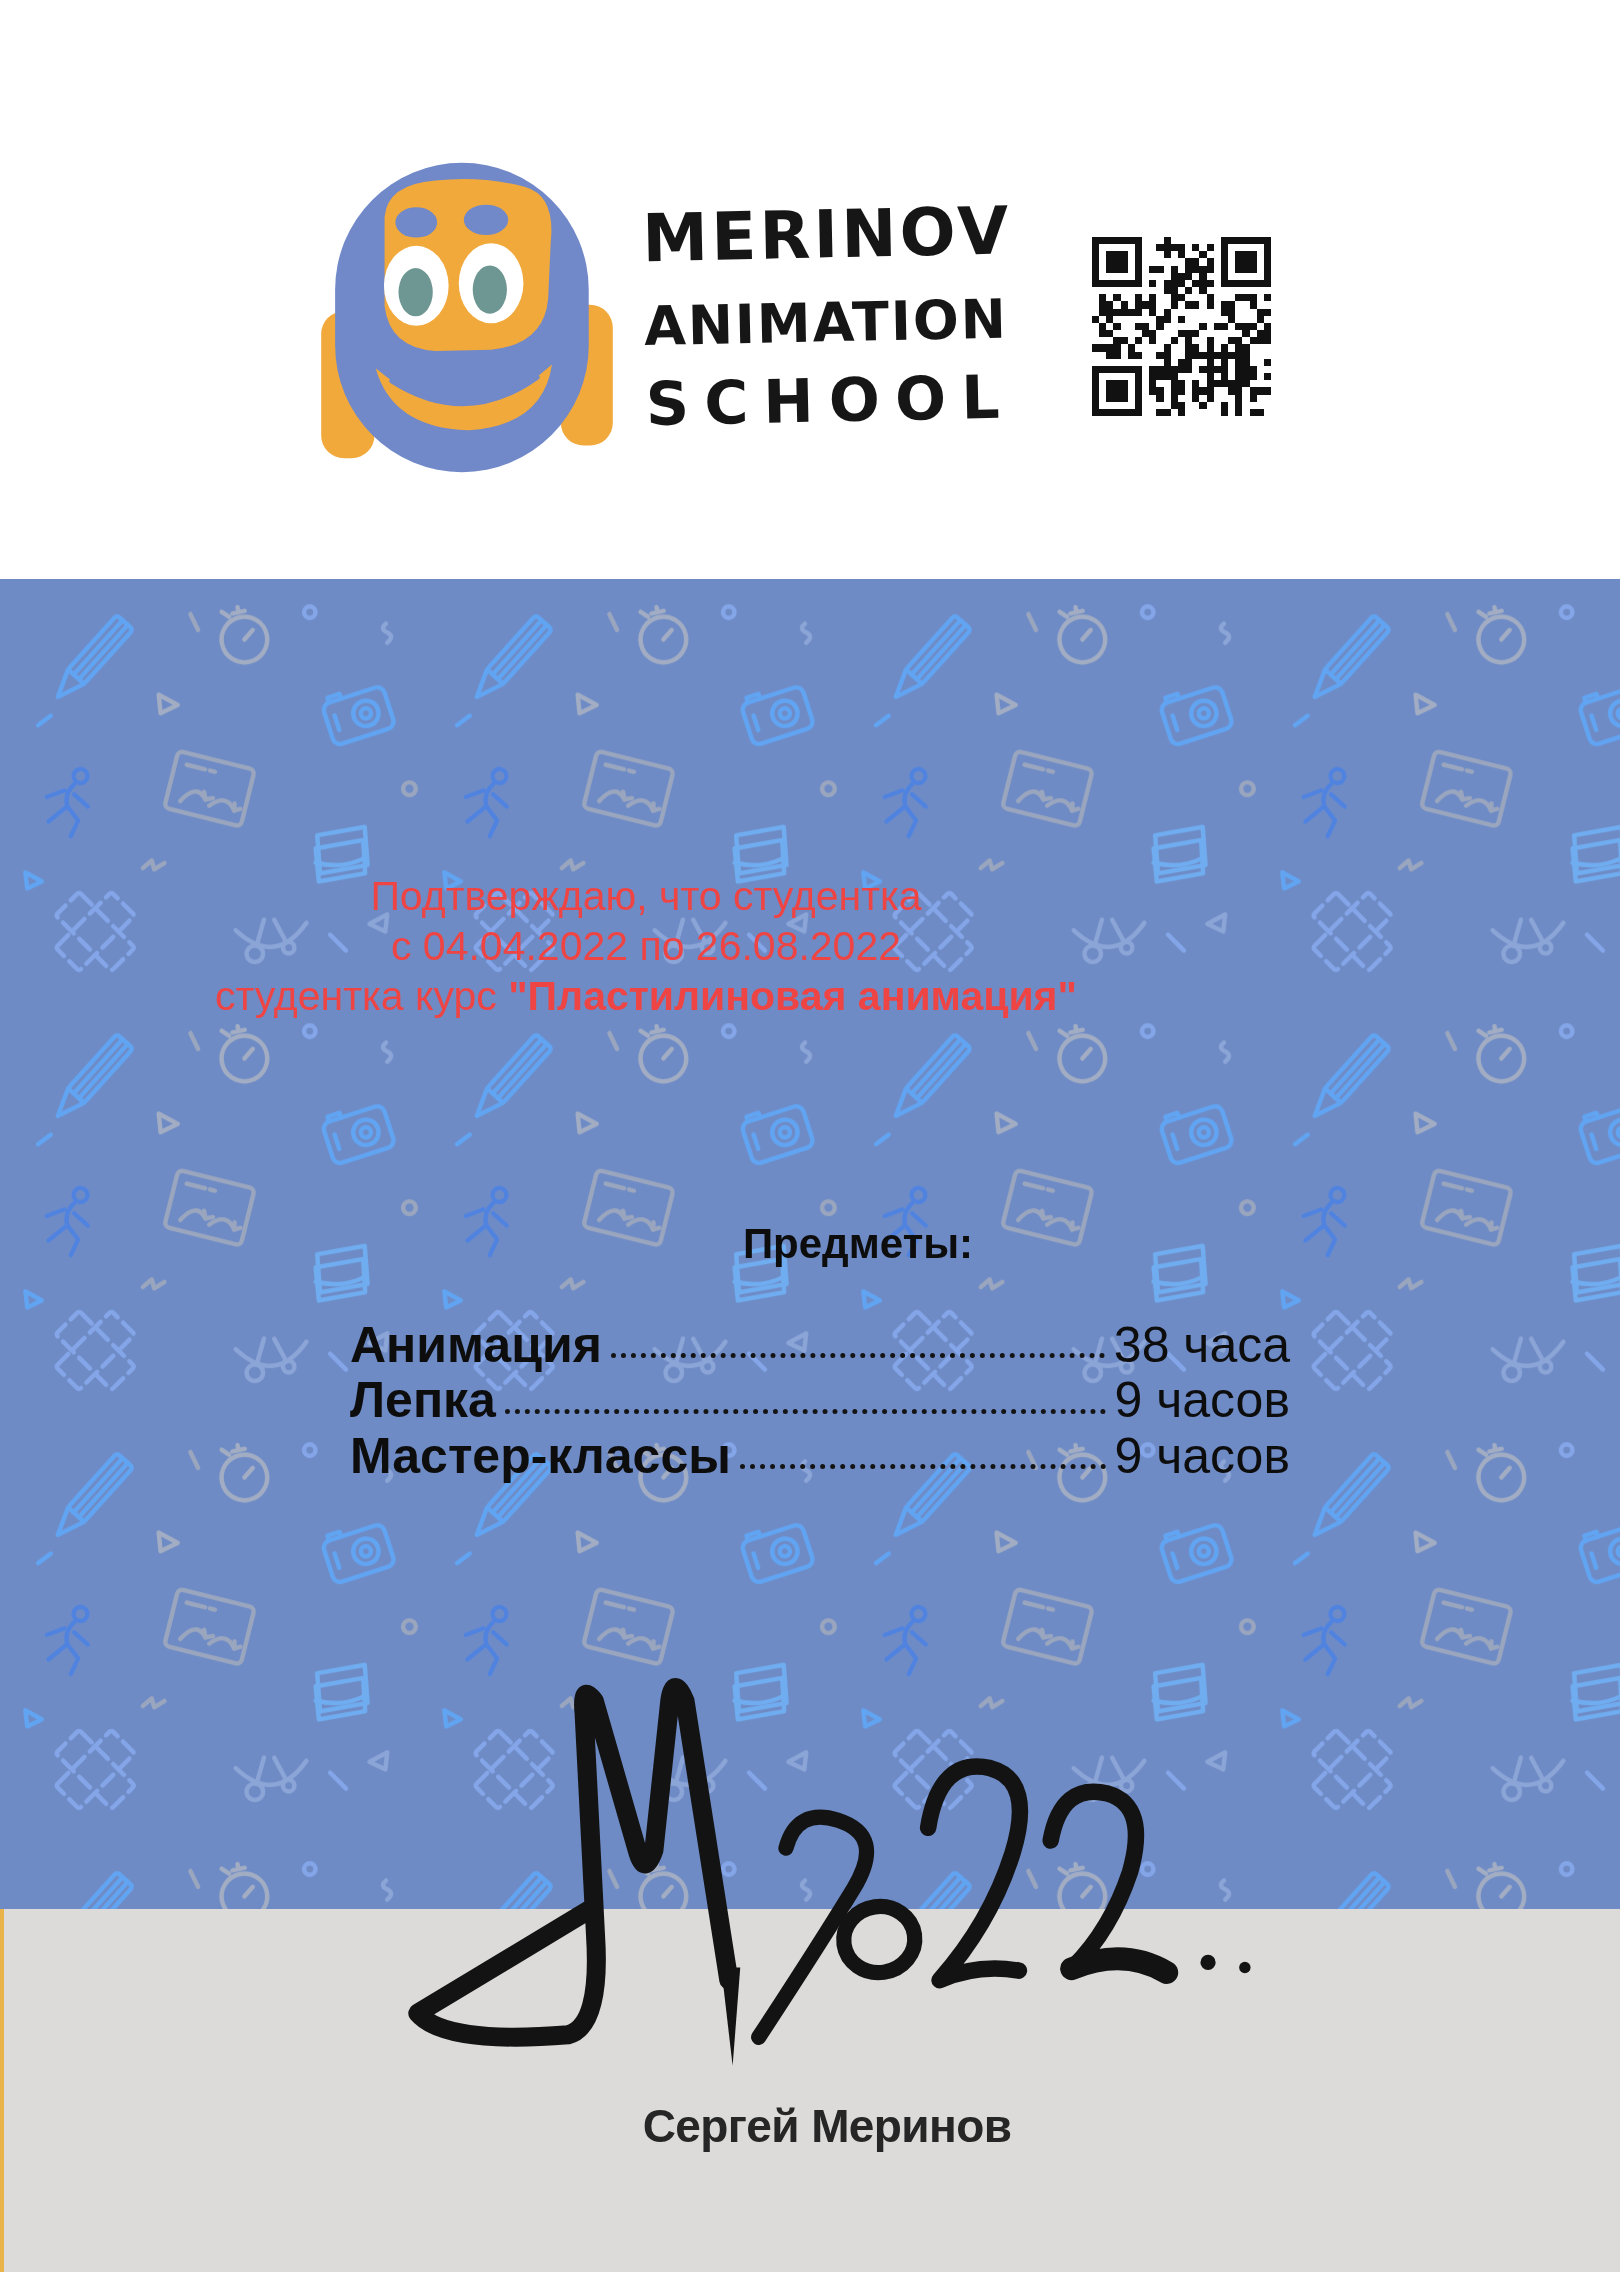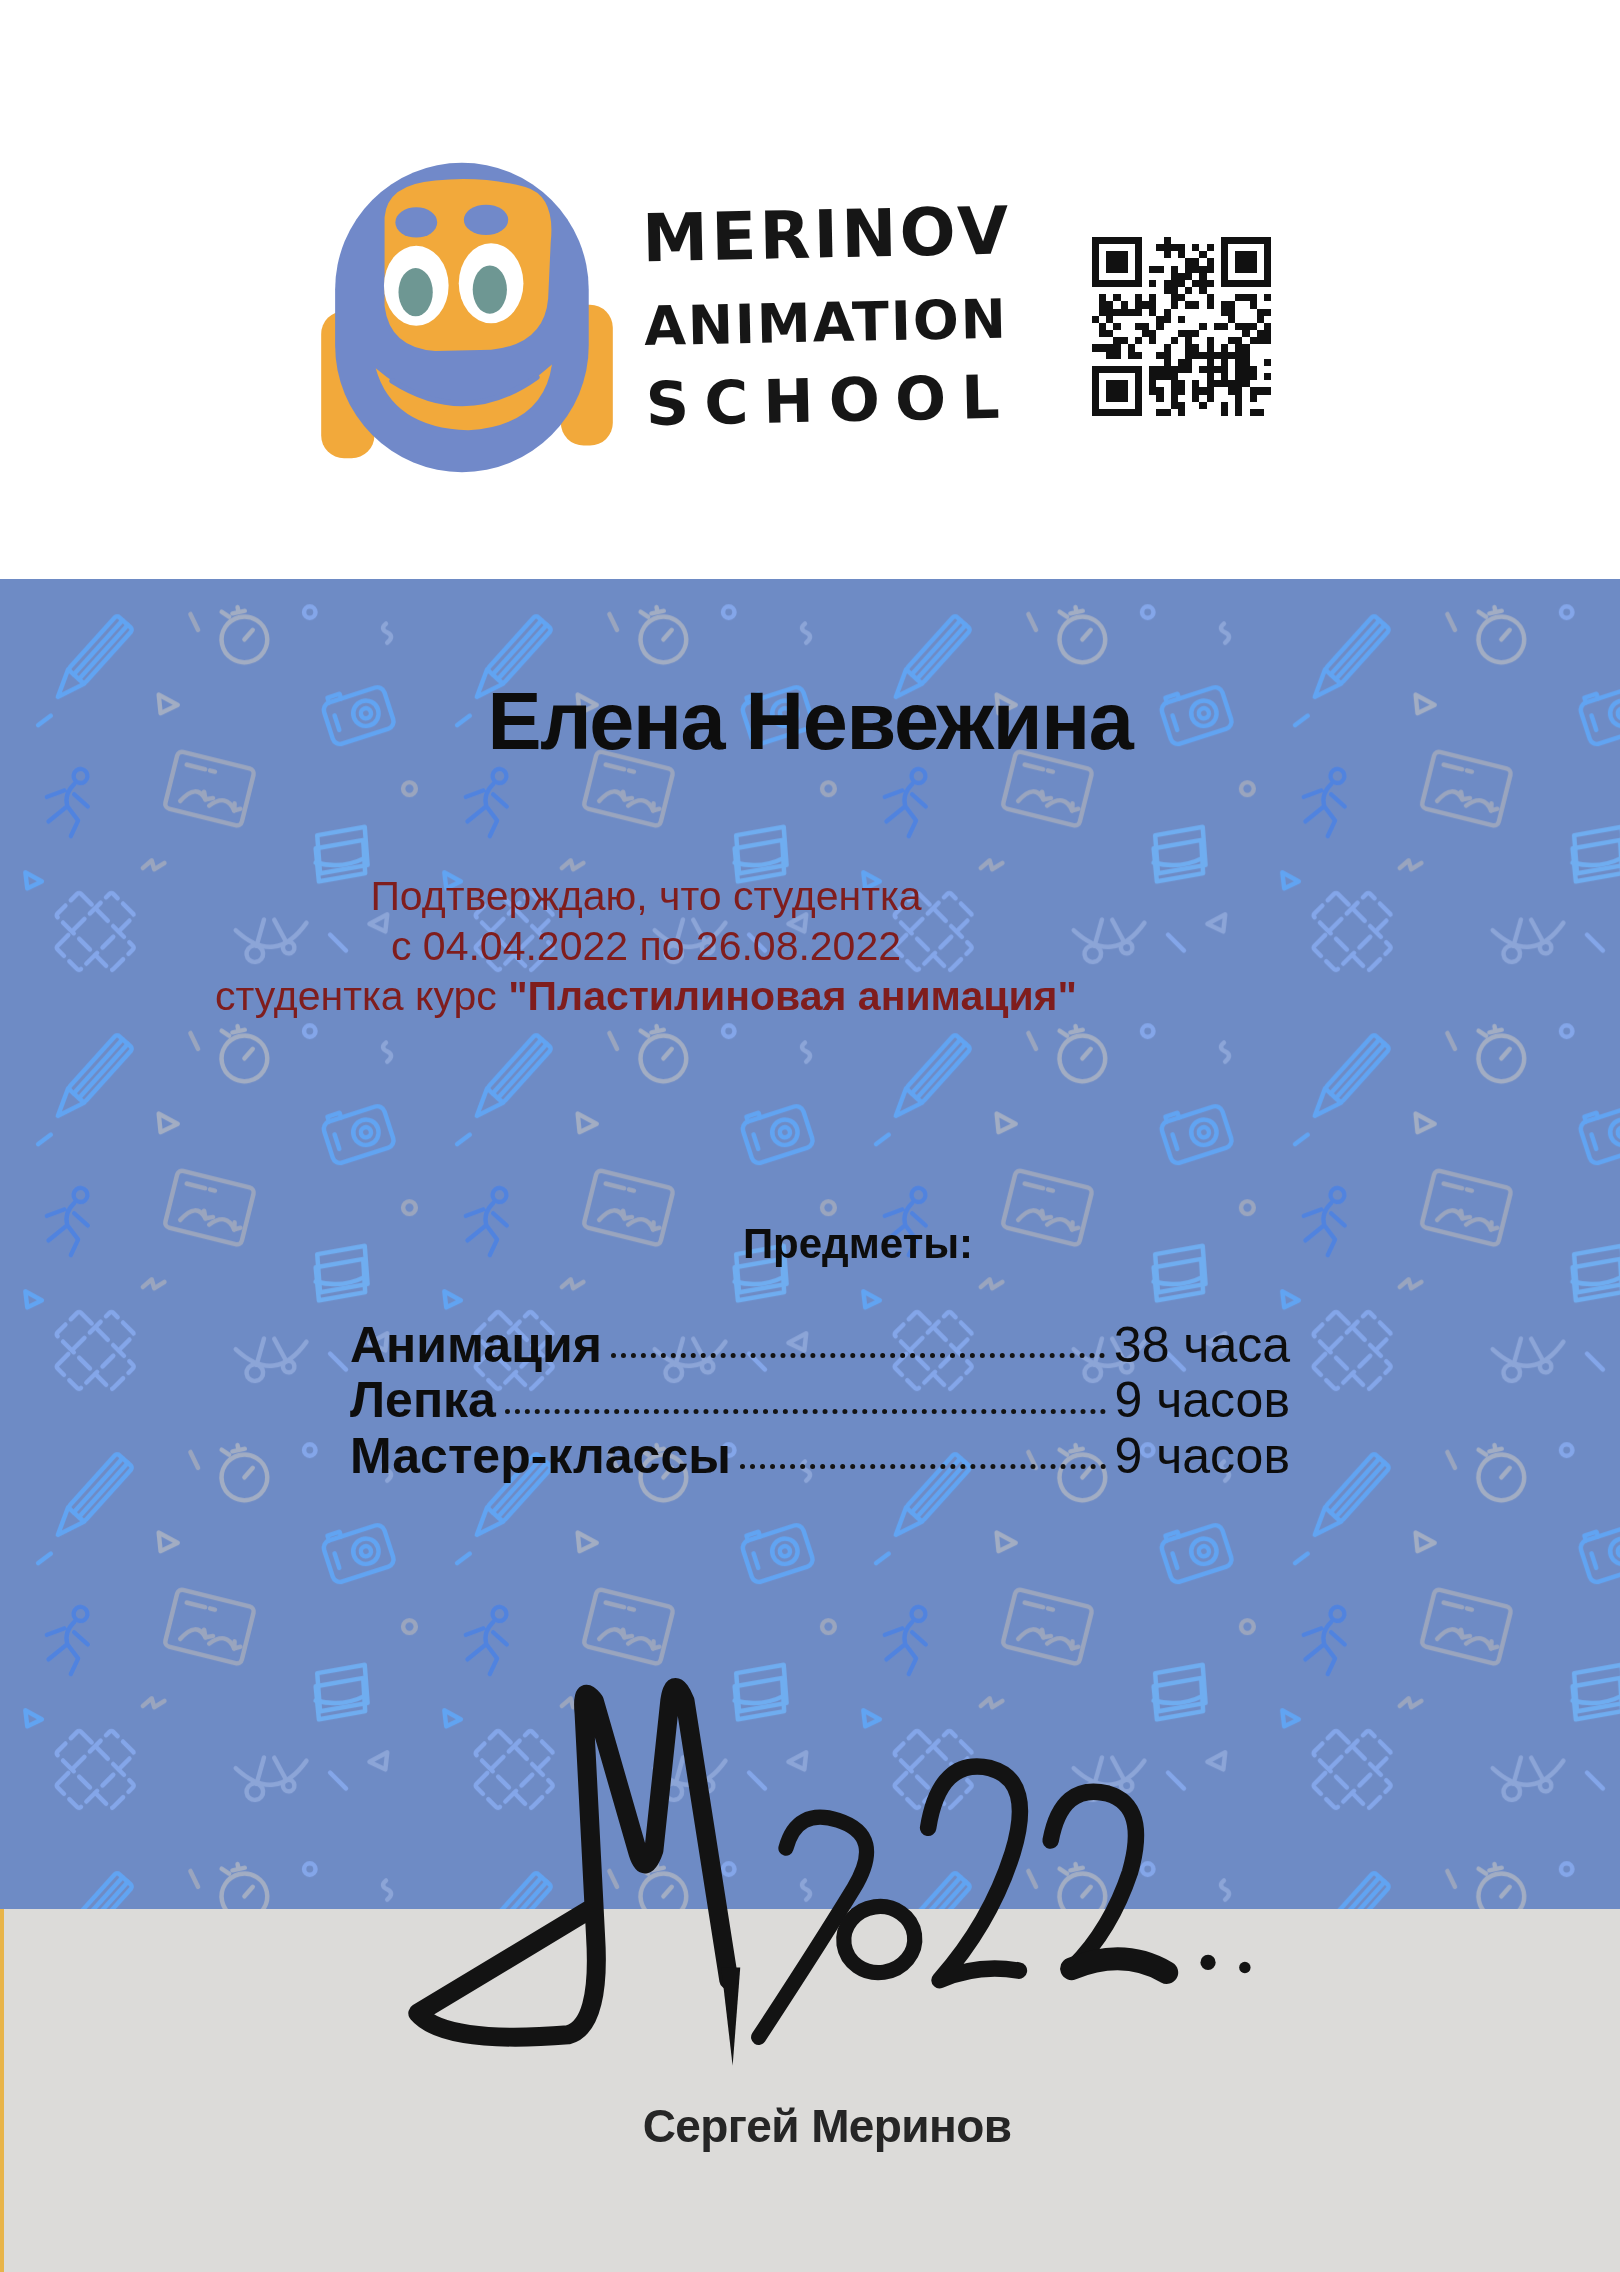--- a/index.html
+++ b/index.html
@@ -16,21 +16,21 @@
   .brand .b3{font-size:60px;letter-spacing:15.2px;line-height:1;margin-top:20.3px;}
   .qr{position:absolute;left:1092px;top:237px;width:179px;height:179px;background:#ffffff;}
 
   
   .blue{position:absolute;left:0;top:579px;width:1620px;height:1331px;background:#6E8BC5;}
   .blue .patsvg{position:absolute;left:0;top:0;width:100%;height:100%;}
 
   .student{position:absolute;left:0;top:675px;width:1620px;margin:0;text-align:center;
            font-size:81px;font-weight:bold;color:#0d0d0d;letter-spacing:-1.3px;}
   .confirm{position:absolute;left:0;top:871px;width:1292px;text-align:center;
-           font-size:41px;line-height:50px;color:#7f1d1d;}
+           font-size:41px;line-height:50px;color:#ef4444;}
   .confirm .bold{font-weight:bold;}
   .subj-title{position:absolute;left:0;top:1220px;width:1620px;text-align:center;
               font-size:42px;font-weight:bold;color:#0d0d0d;padding-left:48px;}
   .subjects{position:absolute;left:350px;top:1324px;width:940px;font-size:50px;color:#0d0d0d;}
   .subj-row{display:flex;align-items:baseline;margin-bottom:13.3px;line-height:42px;}
   .subj-name{font-weight:bold;white-space:nowrap;}
   .leader{flex:1;margin:0 9px;border-bottom:5.7px dotted #141414;position:relative;top:-3.8px;}
   .subj-val{white-space:nowrap;}
 
   
@@ -351,21 +351,20 @@
             <line stroke="#5FA6F8" x1="60" y1="230" x2="80" y2="215"></line>
             <circle stroke="#9FA8BE" cx="645" cy="330" r="10"></circle>
             <line stroke="#86A9EE" x1="520" y1="560" x2="545" y2="585"></line>
           </g>
         </pattern>
       </defs>
       <rect x="0" y="0" width="100%" height="100%" fill="url(#pat)"></rect>
     </svg>
   </div>
 
-  <h1 class="student">Елена Невежина</h1>
 
   <div class="confirm">
     <div>Подтверждаю, что студентка</div>
     <div>с 04.04.2022 по 26.08.2022</div>
     <div><span>студентка курс </span><span class="bold">"Пластилиновая анимация"</span></div>
   </div>
 
   <div class="subj-title">Предметы:</div>
 
   <div class="subjects">

